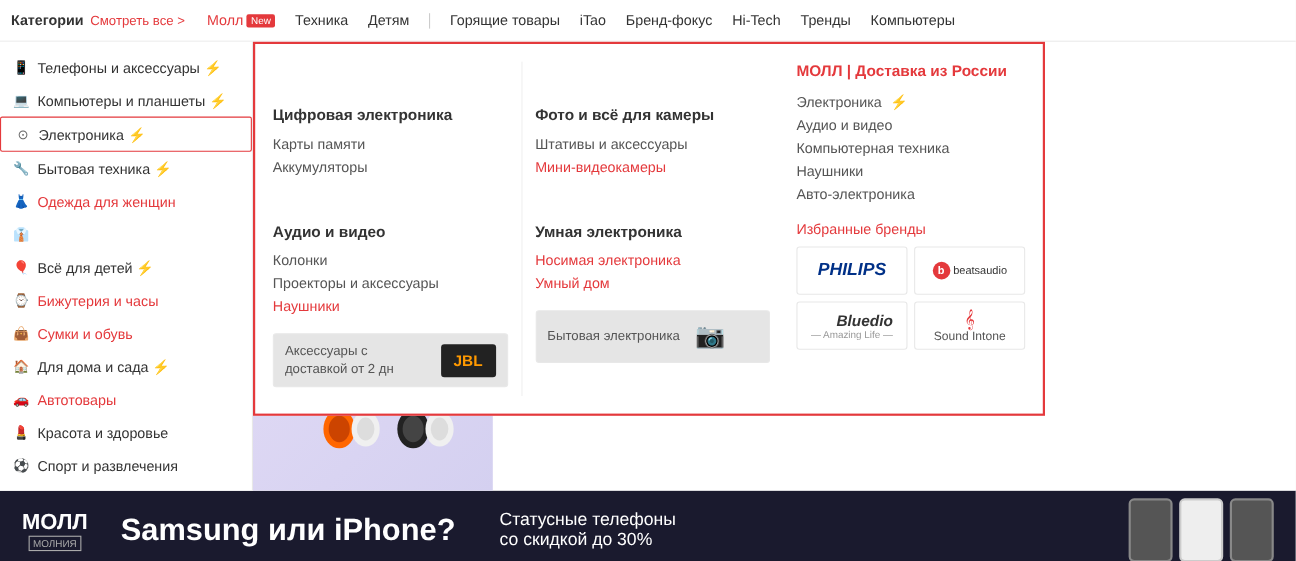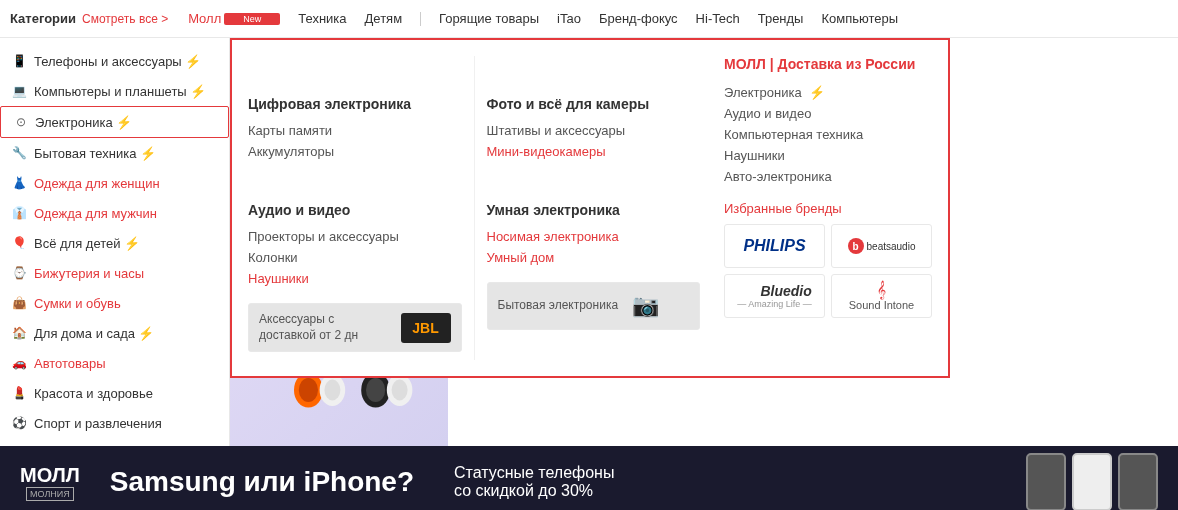--- a/index.html
+++ b/index.html
@@ -36,21 +36,21 @@
       color: #333;
       cursor: pointer;
       white-space: nowrap;
     }
     .top-nav .nav-item.active { color: #e4393c; }
     .top-nav .nav-item.new-badge { display: flex; align-items: center; gap: 3px; }
     .badge-new {
       background: #e4393c;
       color: #fff;
       font-size: 9px;
-      padding: 1px 19px;
+      padding: 1px 4px;
       border-radius: 2px;
     }
     .nav-separator {
       width: 1px;
       height: 14px;
       background: #ccc;
     }
 
     
     .main-container {
@@ -439,23 +439,20 @@
 
     <div class="sidebar-item">
       <span class="sidebar-icon">👗</span>
       <span class="sidebar-label">
         <span style="color:#e4393c;">Одежда для женщин</span>
       </span>
     </div>
 
     <div class="sidebar-item">
       <span class="sidebar-icon">👔</span>
-      <span class="sidebar-label">
-        <span style="color:#e4393c;">Одежда для мужчин</span>
-      </span>
     </div>
 
     <div class="sidebar-item">
       <span class="sidebar-icon">🎈</span>
       <span class="sidebar-label">
         <span>Всё для детей</span>
         <span class="lightning"> ⚡</span>
       </span>
     </div>
 
@@ -506,22 +503,22 @@
   <div class="dropdown-panel">
 
     <div class="dropdown-col">
       <div class="dropdown-section">
         <div class="dropdown-section-title">Цифровая электроника</div>
         <a class="dropdown-link">Карты памяти</a>
         <a class="dropdown-link">Аккумуляторы</a>
       </div>
       <div class="dropdown-section">
         <div class="dropdown-section-title">Аудио и видео</div>
+        <a class="dropdown-link">Колонки</a>
         <a class="dropdown-link">Проекторы и аксессуары</a>
-        <a class="dropdown-link">Колонки</a>
         <a class="dropdown-link orange">Наушники</a>
       </div>
 
       <div class="brand-card">
         <div class="brand-card-text">
           <span>Аксессуары с доставкой от 2 дн</span>
         </div>
         <div class="brand-icon-jbl">
           <span>JBL</span>
         </div>

